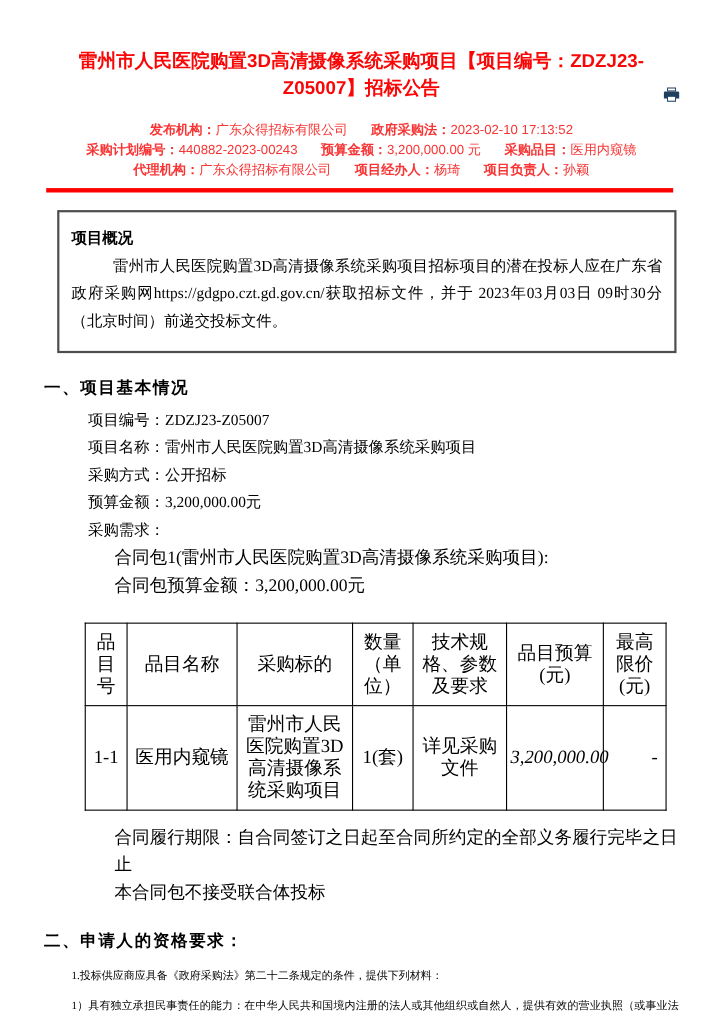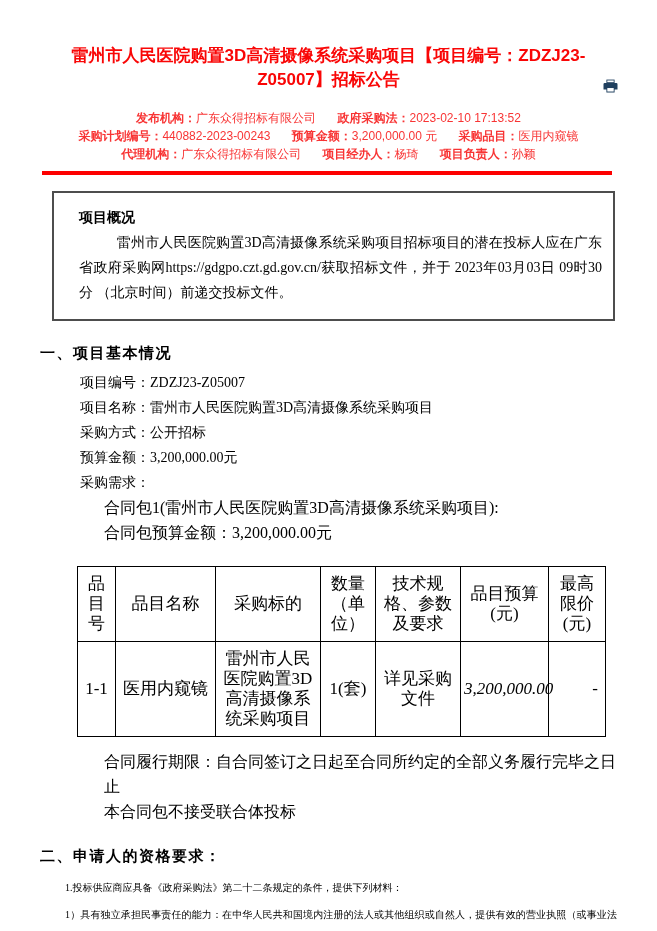--- a/index.html
+++ b/index.html
@@ -25,21 +25,21 @@
     font-size:12px; color:#f83434; line-height:18px;
   }
   .meta b { font-weight:bold; }
   .meta .pair { margin:0 9px; white-space:nowrap; }
 
   .red-line { height:4px; background:#fd0000; margin:8px 5px 0 2px; }
 
   
   .overview-box {
     border:2px solid #4d4d4d; margin:16px 0 0 12px; width:563px;
-    padding:12px 11px 14px 25px; font-size:14px; line-height:25px;
+    padding:12px 11px 14px 11px; font-size:14px; line-height:25px;
   }
   .overview-box .ov-title { font-weight:bold; }
   .overview-box p { text-indent:2.7em; text-align:justify; }
 
   
   h2.sec {
     font-size:15px; font-weight:bold; letter-spacing:1.5px;
     margin-top:20px; line-height:25px;
   }
   .sec2 { margin-top:12px; }

